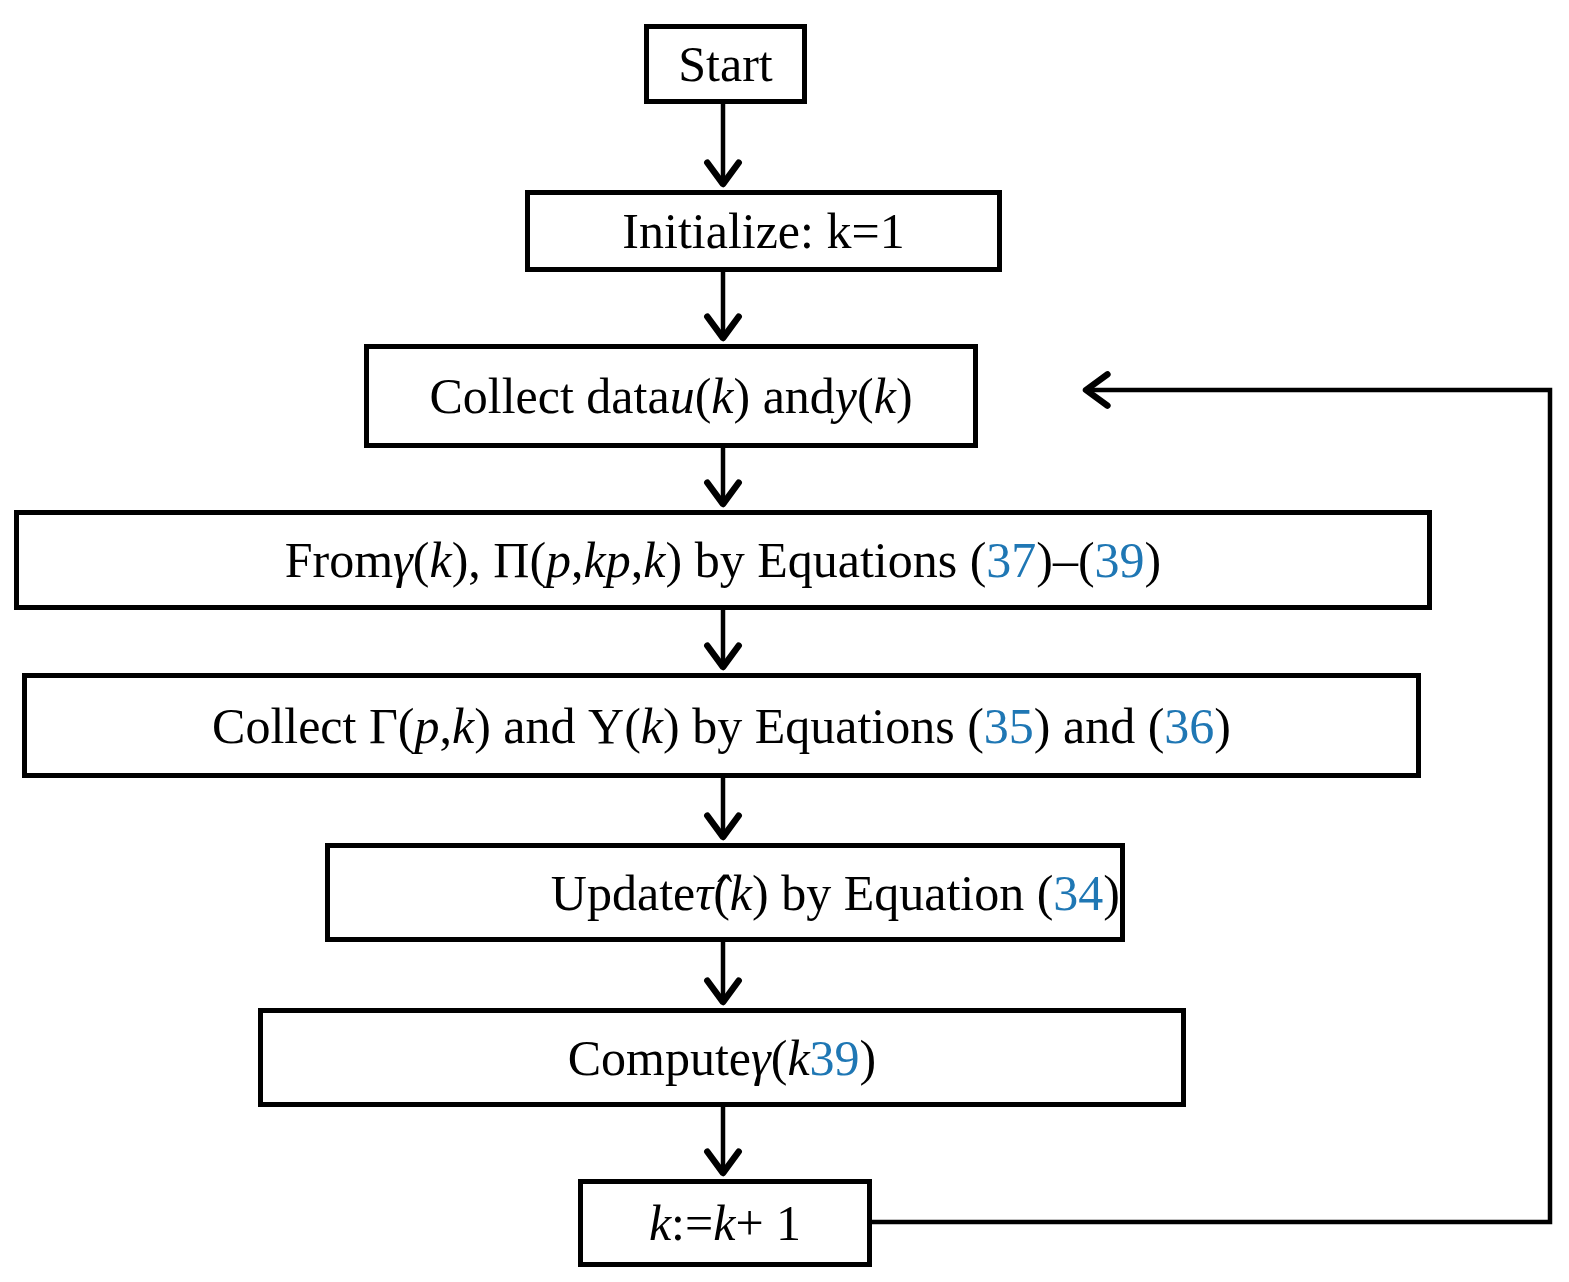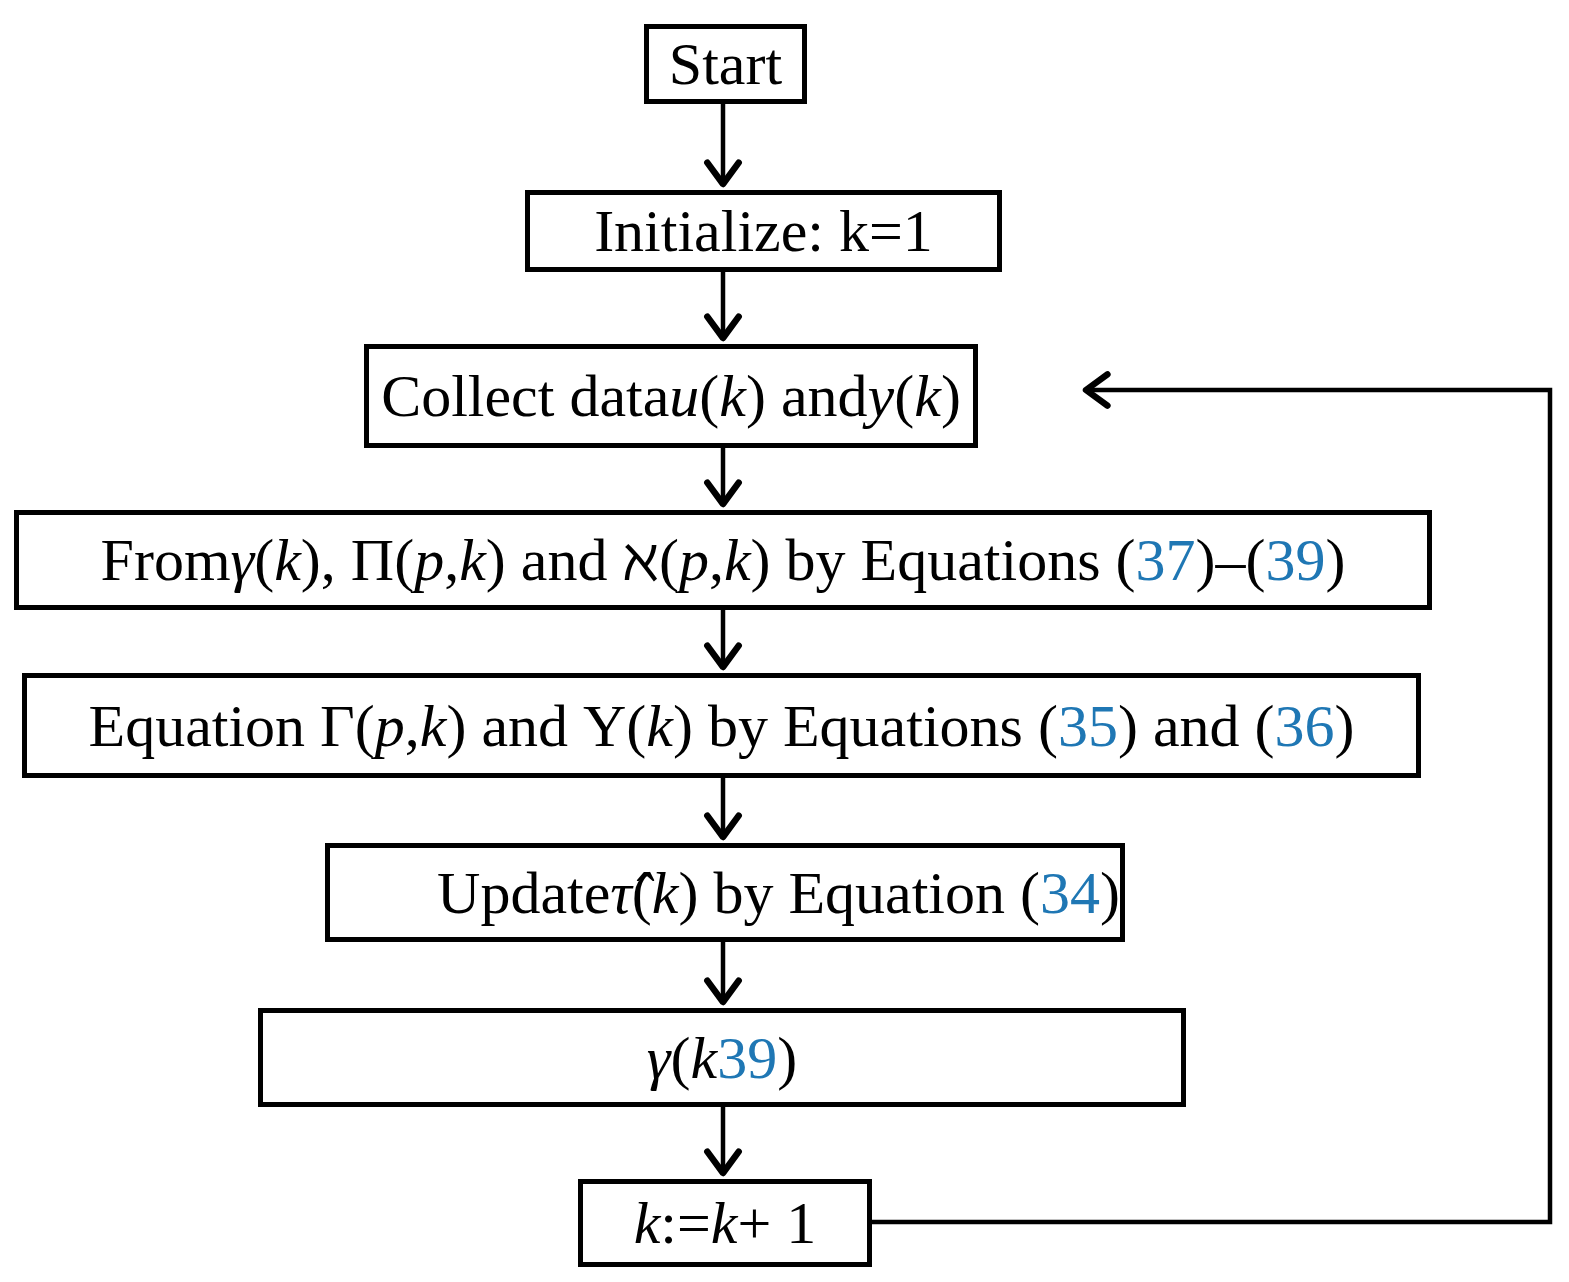--- a/index.html
+++ b/index.html
@@ -17,21 +17,21 @@
     overflow: hidden;
   }
   .node {
     position: absolute;
     box-sizing: border-box;
     background: #ffffff;
     border: 5px solid #000000;
     display: flex;
     align-items: center;
     justify-content: center;
-    font-size: 60px;
+    font-size: 50px;
     line-height: 1;
     white-space: nowrap;
     z-index: 2;
   }
   .seg-i { font-style: italic; }
   .seg-n { font-style: normal; }
   .seg-b { color: var(--eq-blue, #1f77b4); font-style: normal; }
 
   
   #node-start          { left: 644px;  top: 24px;   width: 163px;  height: 80px;  }
@@ -92,32 +92,31 @@
     </div>
   <div class="node" id="node-from-eqs">
       <span class="seg-n">From </span>
       <span class="seg-i">γ</span>
       <span class="seg-n">(</span>
       <span class="seg-i">k</span>
       <span class="seg-n">), Π(</span>
       <span class="seg-i">p</span>
       <span class="seg-n">,</span>
       <span class="seg-i">k</span>
-      <span class="seg-n">) and ℵ(</span>
       <span class="seg-i">p</span>
       <span class="seg-n">,</span>
       <span class="seg-i">k</span>
       <span class="seg-n">) by Equations (</span>
       <span class="seg-b">37</span>
       <span class="seg-n">)–(</span>
       <span class="seg-b">39</span>
       <span class="seg-n">)</span>
     </div>
   <div class="node" id="node-compute-35-36">
-      <span class="seg-n">Equation Γ(</span>
+      <span class="seg-n">Collect Γ(</span>
       <span class="seg-i">p</span>
       <span class="seg-n">,</span>
       <span class="seg-i">k</span>
       <span class="seg-n">) and Υ(</span>
       <span class="seg-i">k</span>
       <span class="seg-n">) by Equations (</span>
       <span class="seg-b">35</span>
       <span class="seg-n">) and (</span>
       <span class="seg-b">36</span>
       <span class="seg-n">)</span>
@@ -125,20 +124,21 @@
   <div class="node" id="node-update-34">
       <span class="seg-n">Update </span>
       <span class="seg-i">τ̂</span>
       <span class="seg-n">(</span>
       <span class="seg-i">k</span>
       <span class="seg-n">) by Equation (</span>
       <span class="seg-b">34</span>
       <span class="seg-n">)</span>
     </div>
   <div class="node" id="node-compute-39">
+      <span class="seg-n">Compute </span>
       <span class="seg-i">γ</span>
       <span class="seg-n">(</span>
       <span class="seg-i">k</span>
       <span class="seg-b">39</span>
       <span class="seg-n">)</span>
     </div>
   <div class="node" id="node-increment">
       <span class="seg-i">k</span>
       <span class="seg-n"> := </span>
       <span class="seg-i">k</span>

